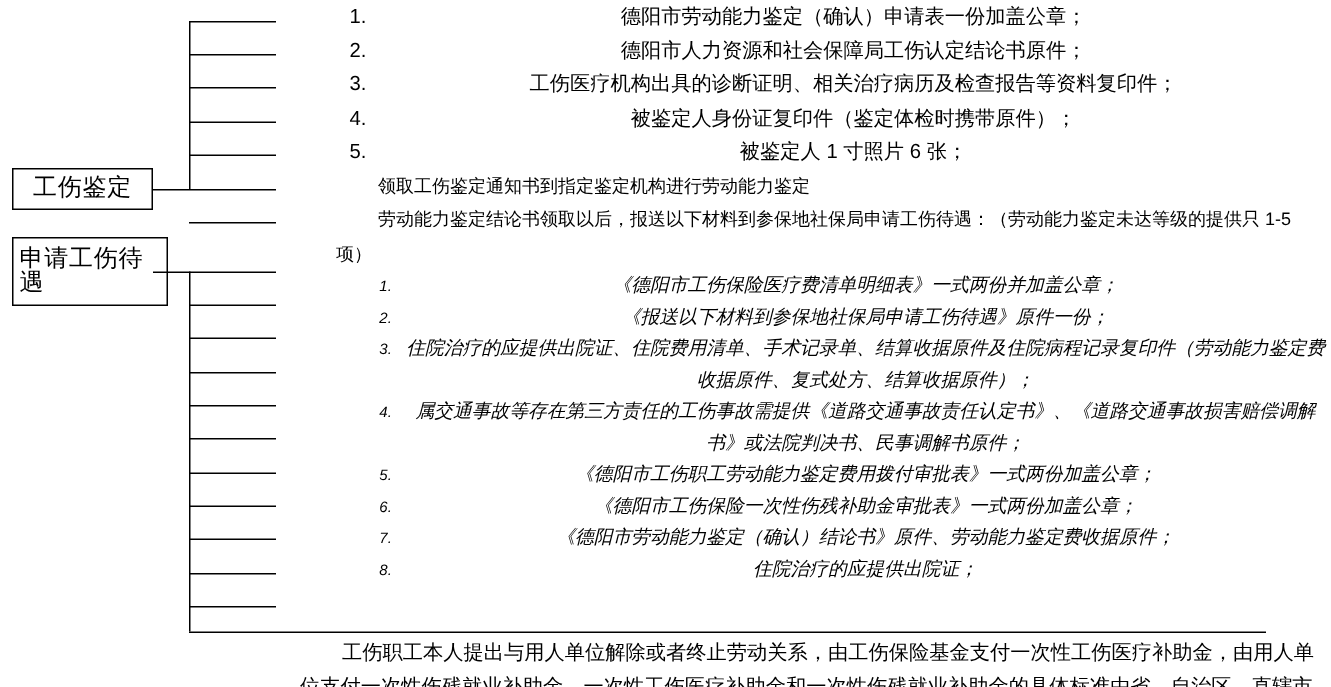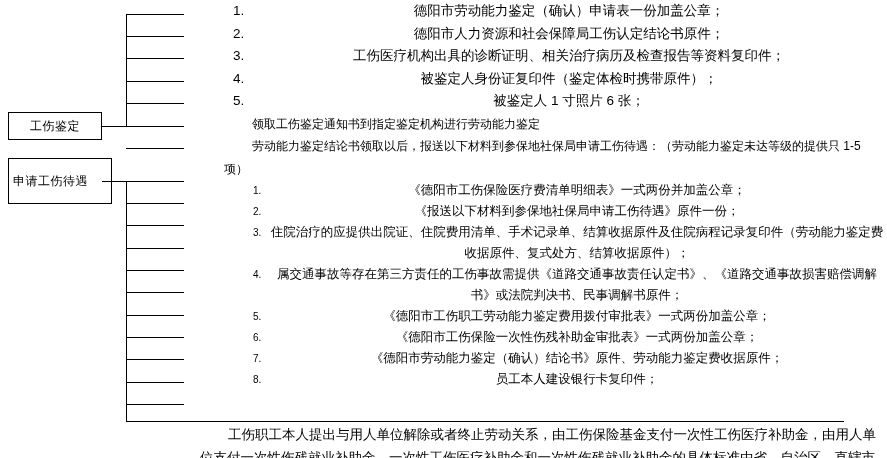--- a/index.html
+++ b/index.html
@@ -24,21 +24,21 @@
   
   .box {
     position: absolute;
     border: 1px solid #000;
     background: #fff;
     box-sizing: border-box;
     display: flex;
     align-items: center;
     justify-content: center;
     text-align: center;
-    font-size: 12px;
+    font-size: 16px;
     line-height: 16px;
     letter-spacing: 0.5px;
   }
   #box-gongshang {
     left: 8px;
     top: 112px;
     width: 94px;
     height: 28px;
   }
   #box-shenqing {
@@ -77,20 +77,21 @@
     margin: 0;
     padding: 0 0 0 62px;
     list-style: decimal;
     font-size: 13.5px;
     line-height: 22.5px;
   }
   ol.num-list.small {
     font-size: 12.5px;
     line-height: 21px;
     padding-left: 78px;
+    font-style: italic;
   }
   ol.num-list li {
     padding-left: 4px;
     text-align: center;
   }
   ol.num-list.small li::marker {
     font-size: 10px;
   }
   .para {
     font-size: 12px;
@@ -164,21 +165,21 @@
     <p class="para">劳动能力鉴定结论书领取以后，报送以下材料到参保地社保局申请工伤待遇：（劳动能力鉴定未达等级的提供只 1-5 项）</p>
 
     <ol class="num-list small">
       <li>《德阳市工伤保险医疗费清单明细表》一式两份并加盖公章；</li>
       <li>《报送以下材料到参保地社保局申请工伤待遇》原件一份；</li>
       <li>住院治疗的应提供出院证、住院费用清单、手术记录单、结算收据原件及住院病程记录复印件（劳动能力鉴定费收据原件、复式处方、结算收据原件）；</li>
       <li>属交通事故等存在第三方责任的工伤事故需提供《道路交通事故责任认定书》、《道路交通事故损害赔偿调解书》或法院判决书、民事调解书原件；</li>
       <li>《德阳市工伤职工劳动能力鉴定费用拨付审批表》一式两份加盖公章；</li>
       <li>《德阳市工伤保险一次性伤残补助金审批表》一式两份加盖公章；</li>
       <li>《德阳市劳动能力鉴定（确认）结论书》原件、劳动能力鉴定费收据原件；</li>
-      <li>员工本人建设银行卡复印件；</li>
+      <li>住院治疗的应提供出院证；</li>
     </ol>
 
   </div>
 
   <div style="position:absolute; left:186px; top:424px; width:698px;">
     <p class="para-wide">工伤职工本人提出与用人单位解除或者终止劳动关系，由工伤保险基金支付一次性工伤医疗补助金，由用人单位支付一次性伤残就业补助金。一次性工伤医疗补助金和一次性伤残就业补助金的具体标准由省、自治区、直辖市人民政府规定。</p>
   </div>
 
 </div>
 

